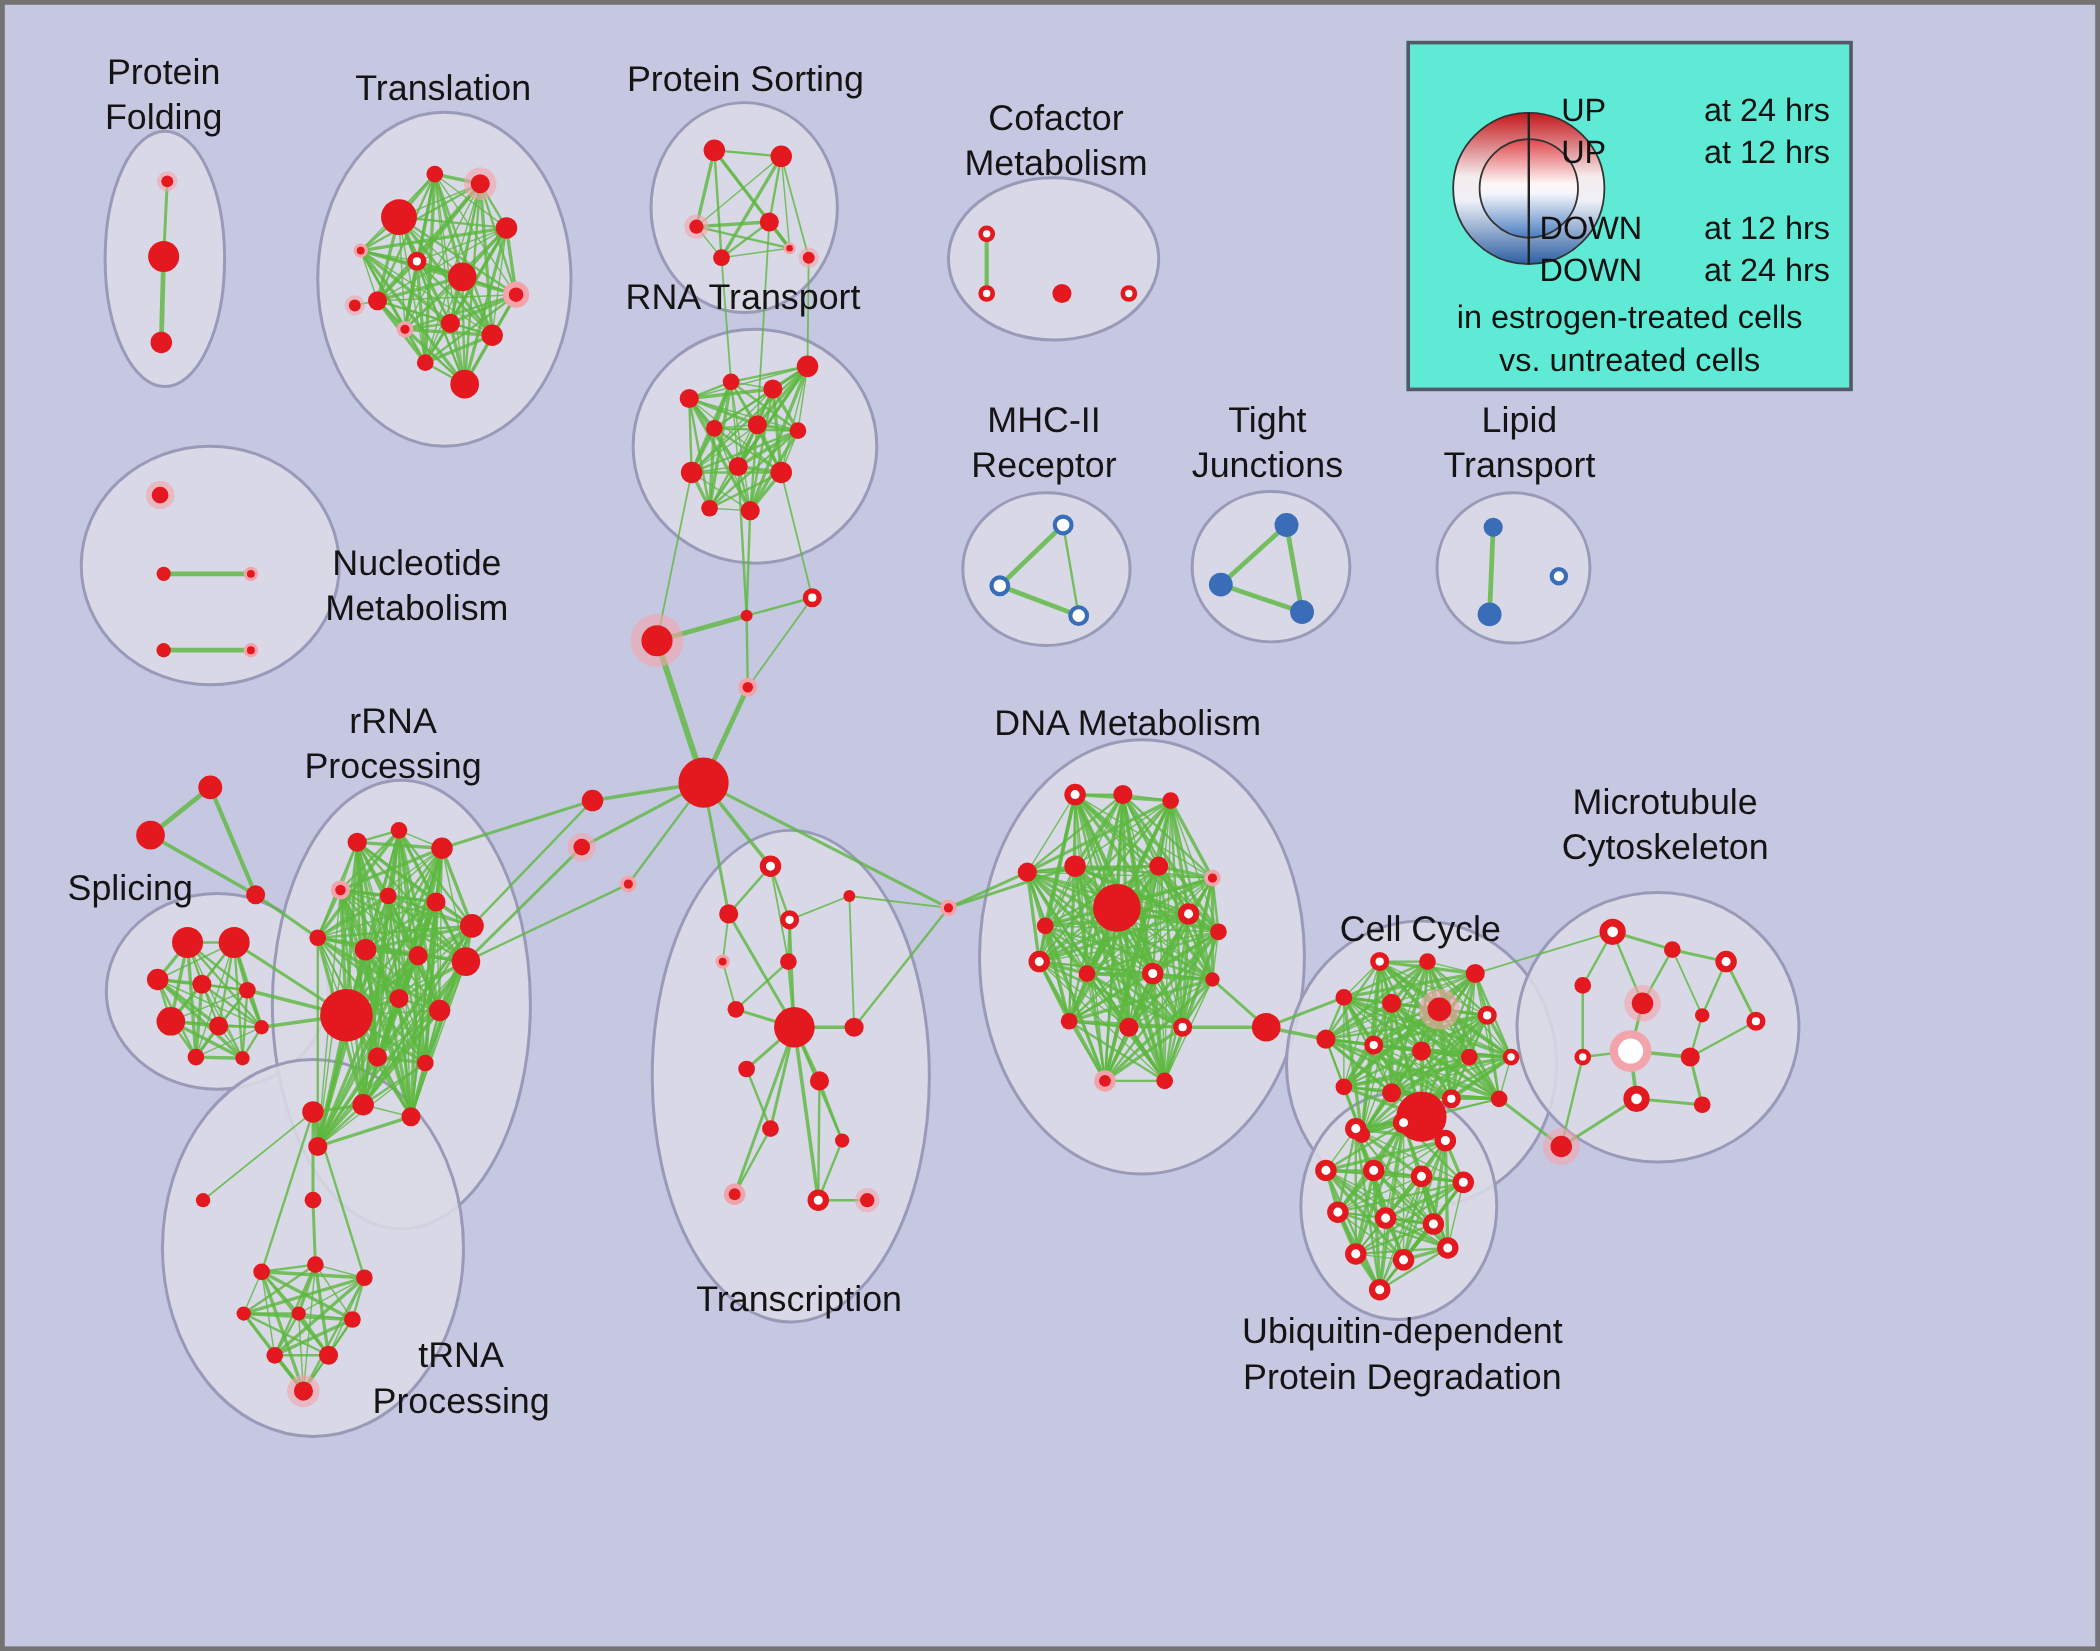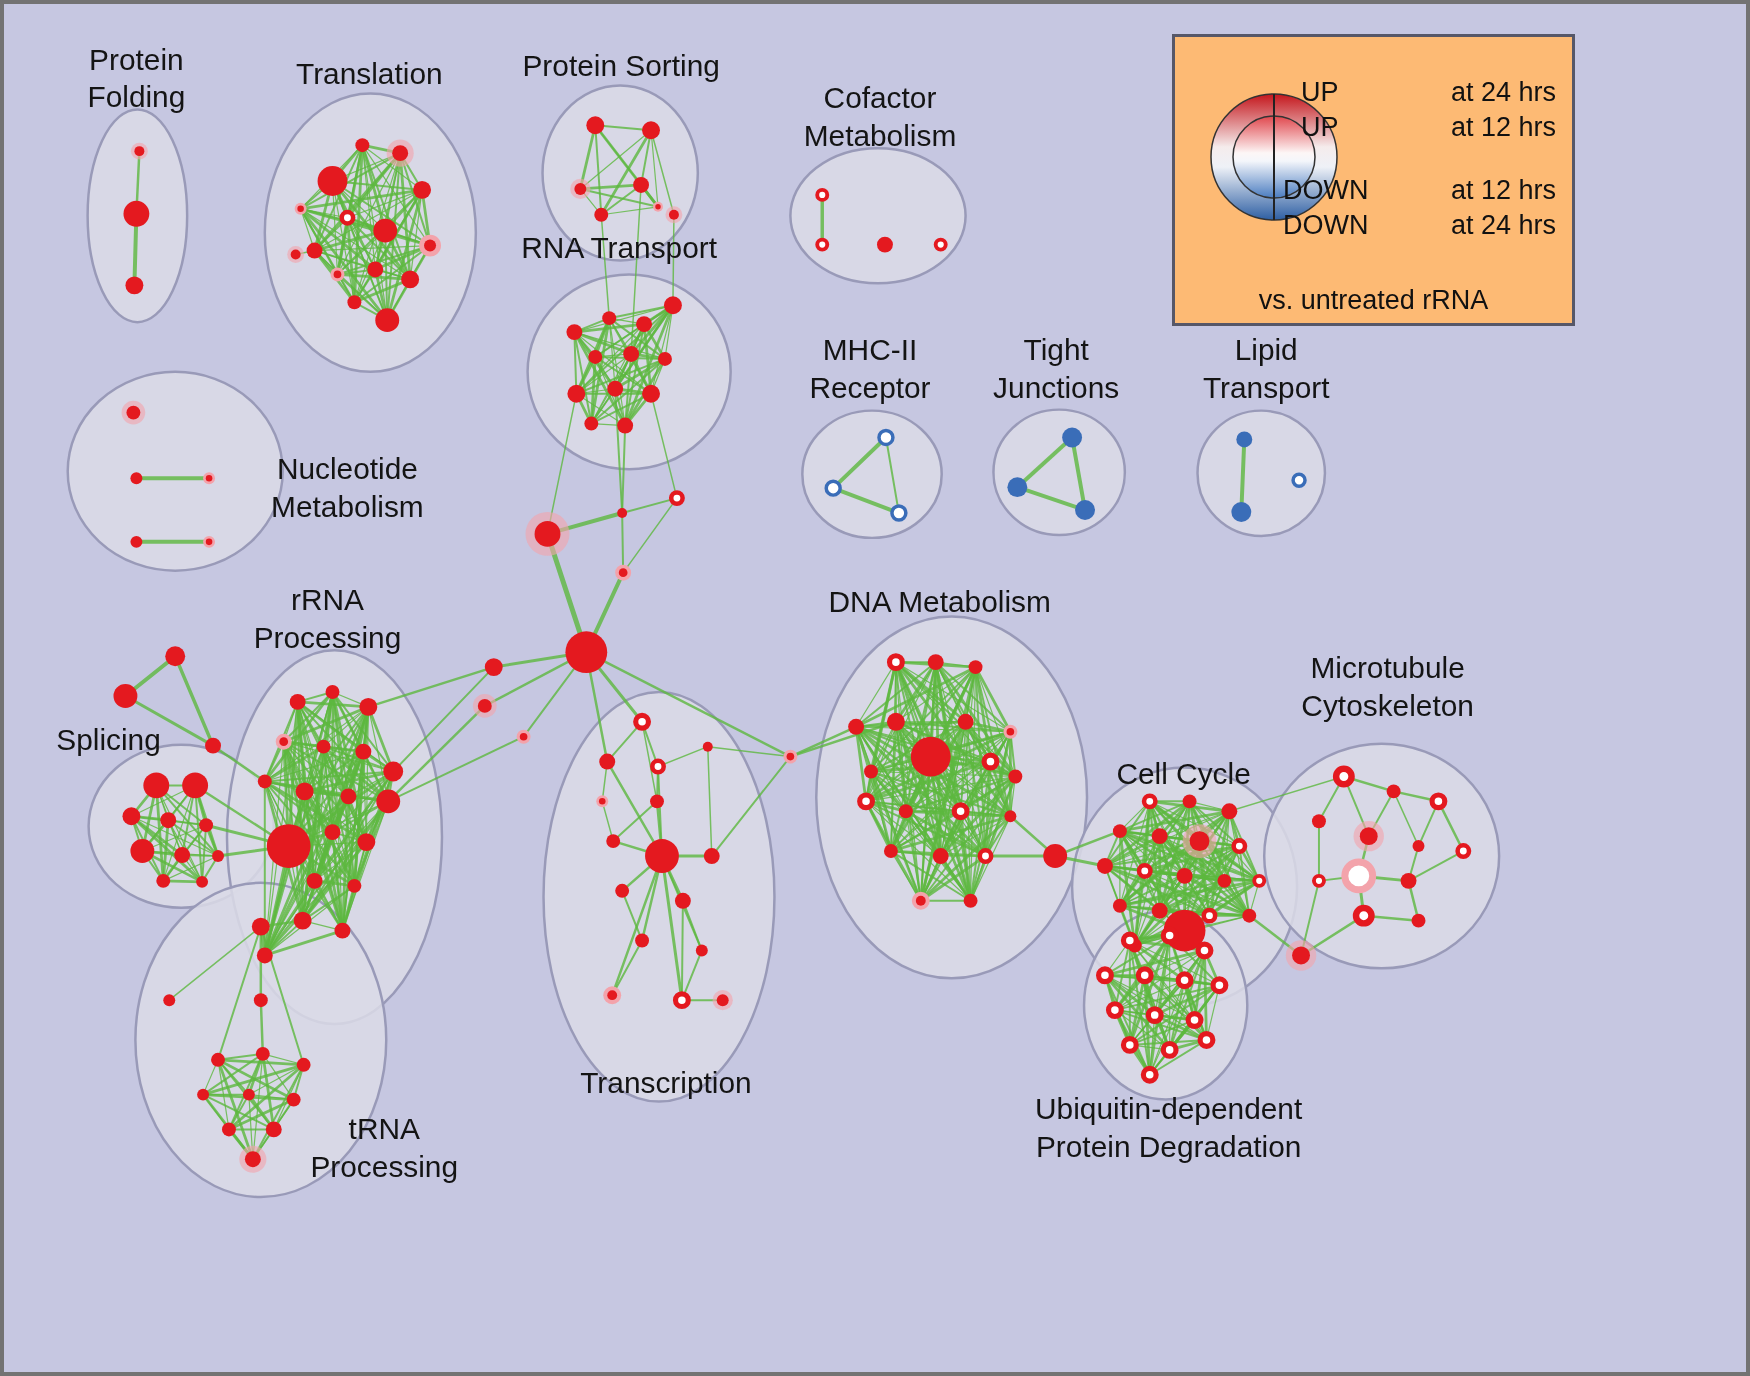--- a/index.html
+++ b/index.html
@@ -8,22 +8,22 @@
     width:1750px;height:1376px;
     background:#c6c7e1;
     border:4px solid #737373;
     box-sizing:border-box;
     font-family:"Liberation Sans", sans-serif;
     overflow:hidden;
   }
   #net{position:absolute;left:0;top:0;width:100%;height:100%;}
   #net text{font-family:"Liberation Sans", sans-serif;}
   .legend{
-    position:absolute;left:1168px;top:30px;width:403px;height:292px;
-    border:3px solid #565768;background:#fdba74;box-sizing:border-box;
+    position:absolute;left:1168px;top:30px;width:372px;height:292px;
+    border:3px solid #565768;background:#5eead4;box-sizing:border-box;
     font-size:27px;color:#111;z-index:5;
   }
   .legend .glyph{position:absolute;left:4px;top:10px;}
   .lw{position:absolute;white-space:nowrap;}
   .lt{position:absolute;right:16px;text-align:left;white-space:nowrap;}
   .r1{top:40px}.r2{top:75px}.r3{top:138px}.r4{top:173px}
   .w12{left:126px}.wdn{left:108px}
   .lcap{position:absolute;left:0;width:100%;text-align:center;white-space:nowrap;}
   .c1{top:212px}.c2{top:248px}
 </style>
@@ -1672,16 +1672,17 @@
       <line x1="95" y1="47" x2="95" y2="173" stroke="#222" stroke-width="2"></line>
     </svg>
     <span class="lw r1 w12">UP</span>
     <span class="lt r1">at 24 hrs</span>
     <span class="lw r2 w12">UP</span>
     <span class="lt r2">at 12 hrs</span>
     <span class="lw r3 wdn">DOWN</span>
     <span class="lt r3">at 12 hrs</span>
     <span class="lw r4 wdn">DOWN</span>
     <span class="lt r4">at 24 hrs</span>
-    <div class="lcap c2">vs. untreated rRNA</div>
+    <div class="lcap c1">in estrogen-treated cells</div>
+    <div class="lcap c2">vs. untreated cells</div>
   </div>
 
 </div>
 
 </body></html>

